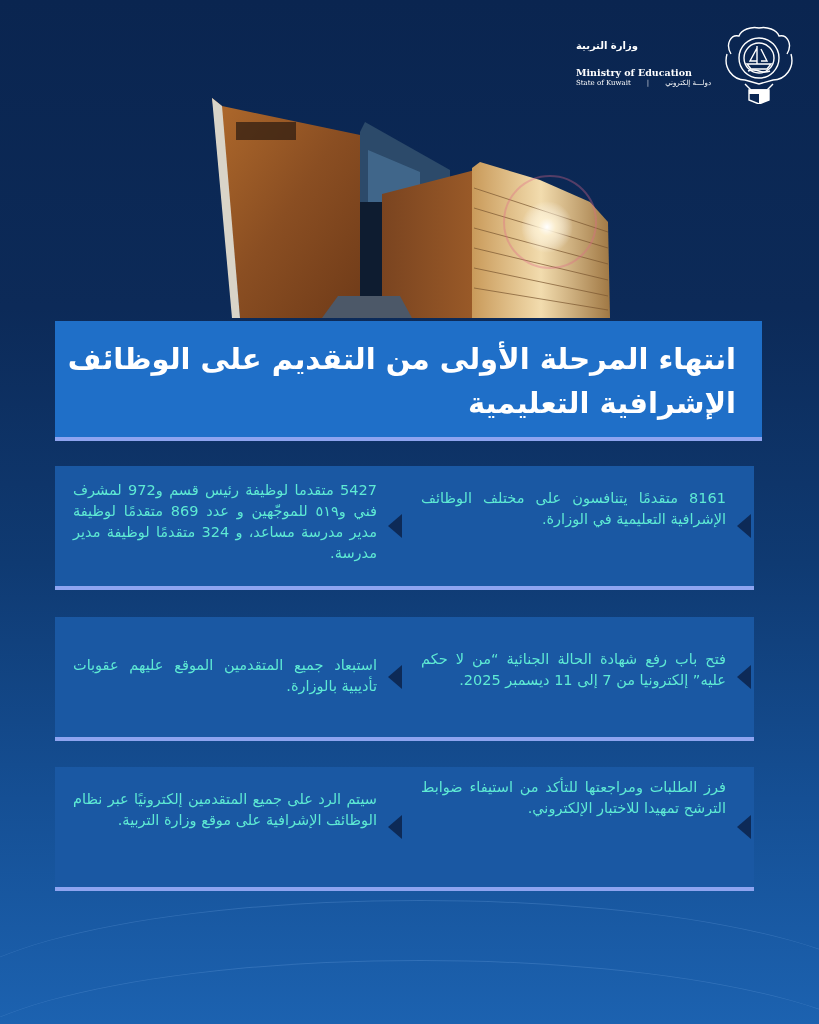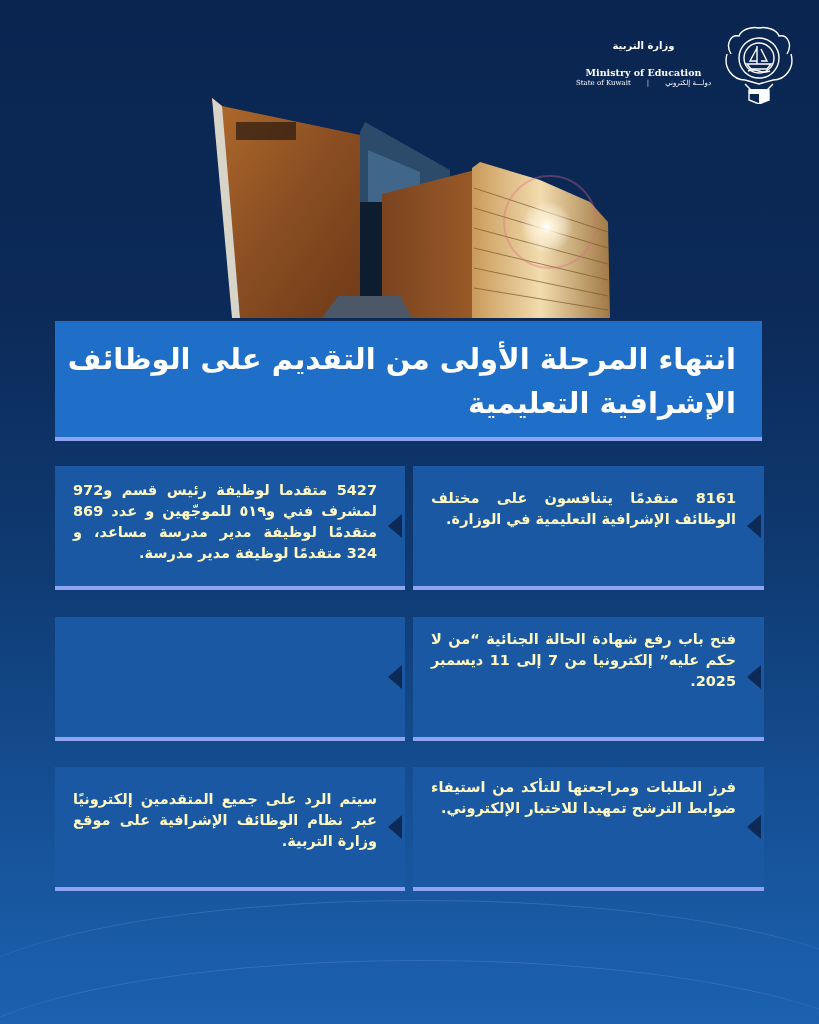--- a/index.html
+++ b/index.html
@@ -13,21 +13,21 @@
   .bg-swoosh {
     position: absolute; left: -60px; width: 960px; height: 220px;
     border-top: 1px solid rgba(120,170,230,0.25);
     border-radius: 50%;
   }
   
   .brand {
     position: absolute; top: 24px; right: 22px;
     display: flex; align-items: center; gap: 10px;
   }
-  .brand-text { text-align: center; line-height: 1.25; }
+  .brand-text { text-align: left; line-height: 1.25; }
   .brand-ar { font-size: 10px; font-weight: bold; direction: rtl; }
   .brand-en { font-family: "DejaVu Serif", serif; font-size: 9.5px; font-weight: bold; margin-top: 15px; }
   .brand-state { font-family: "DejaVu Serif", serif; font-size: 7px; display: flex; gap: 16px; justify-content: flex-end; align-items: center; }
   .brand-state .sep { opacity: 0.8; }
   .emblem { width: 76px; height: 80px; }
 
   
   .building {
     position: absolute; left: 210px; top: 92px; width: 400px; height: 230px;
   }
@@ -47,33 +47,32 @@
 
   
   .card {
     position: absolute; width: 350px; height: 124px;
     background: #1a58a3;
     border-bottom: 4px solid #8ea4f0;
     direction: rtl; text-align: justify;
     padding: 22px 28px 0 18px;
   }
   .card-text {
-    font-size: 14.5px; line-height: 21px; color: #fef9c3;
+    font-size: 14.5px; line-height: 21px; color: #5eead4;
     text-align-last: right;
-    font-weight: bold;
   }
   .card-arrow {
     position: absolute; right: 3px; top: 50%;
     margin-top: -12px;
     width: 0; height: 0;
     border-top: 12px solid transparent;
     border-bottom: 12px solid transparent;
     border-right: 14px solid #0d2a57;
   }
-  .col-right { left: 413px; width: 351px; }
+  .col-right { left: 403px; width: 351px; }
   .col-left { left: 55px; width: 350px; }
   .row-1 { top: 466px; }
   .row-2 { top: 617px; }
   .row-3 { top: 767px; }
 </style>
 </head>
 <body>
 
 <div class="bg-swoosh" style="top:900px;"></div>
 <div class="bg-swoosh" style="top:960px;"></div>
@@ -161,25 +160,26 @@
 
 <div class="card col-right row-1">
   <div class="card-text">8161 متقدمًا يتنافسون على مختلف الوظائف الإشرافية التعليمية في الوزارة.</div>
   <div class="card-arrow"></div>
 </div>
 <div class="card col-left row-1" style="padding-top:14px;">
   <div class="card-text">5427 متقدما لوظيفة رئيس قسم و972 لمشرف فني و٥١٩ للموجّهين و عدد 869 متقدمًا لوظيفة مدير مدرسة مساعد، و 324 متقدمًا لوظيفة مدير مدرسة.</div>
   <div class="card-arrow"></div>
 </div>
 
-<div class="card col-right row-2" style="padding-top:12px;">
+<div class="card col-right row-2" style="padding-top:32px;">
   <div class="card-text">فتح باب رفع شهادة الحالة الجنائية “من لا حكم عليه” إلكترونيا من 7 إلى 11 ديسمبر 2025.</div>
   <div class="card-arrow"></div>
 </div>
 <div class="card col-left row-2" style="padding-top:38px;">
+  <div class="card-text">استبعاد جميع المتقدمين الموقع عليهم عقوبات تأديبية بالوزارة.</div>
   <div class="card-arrow"></div>
 </div>
 
 <div class="card col-right row-3" style="padding-top:10px;">
   <div class="card-text">فرز الطلبات ومراجعتها للتأكد من استيفاء ضوابط الترشح تمهيدا للاختبار الإلكتروني.</div>
   <div class="card-arrow"></div>
 </div>
 <div class="card col-left row-3" style="padding-top:22px;">
   <div class="card-text">سيتم الرد على جميع المتقدمين إلكترونيًا عبر نظام الوظائف الإشرافية على موقع وزارة التربية.</div>
   <div class="card-arrow"></div>

